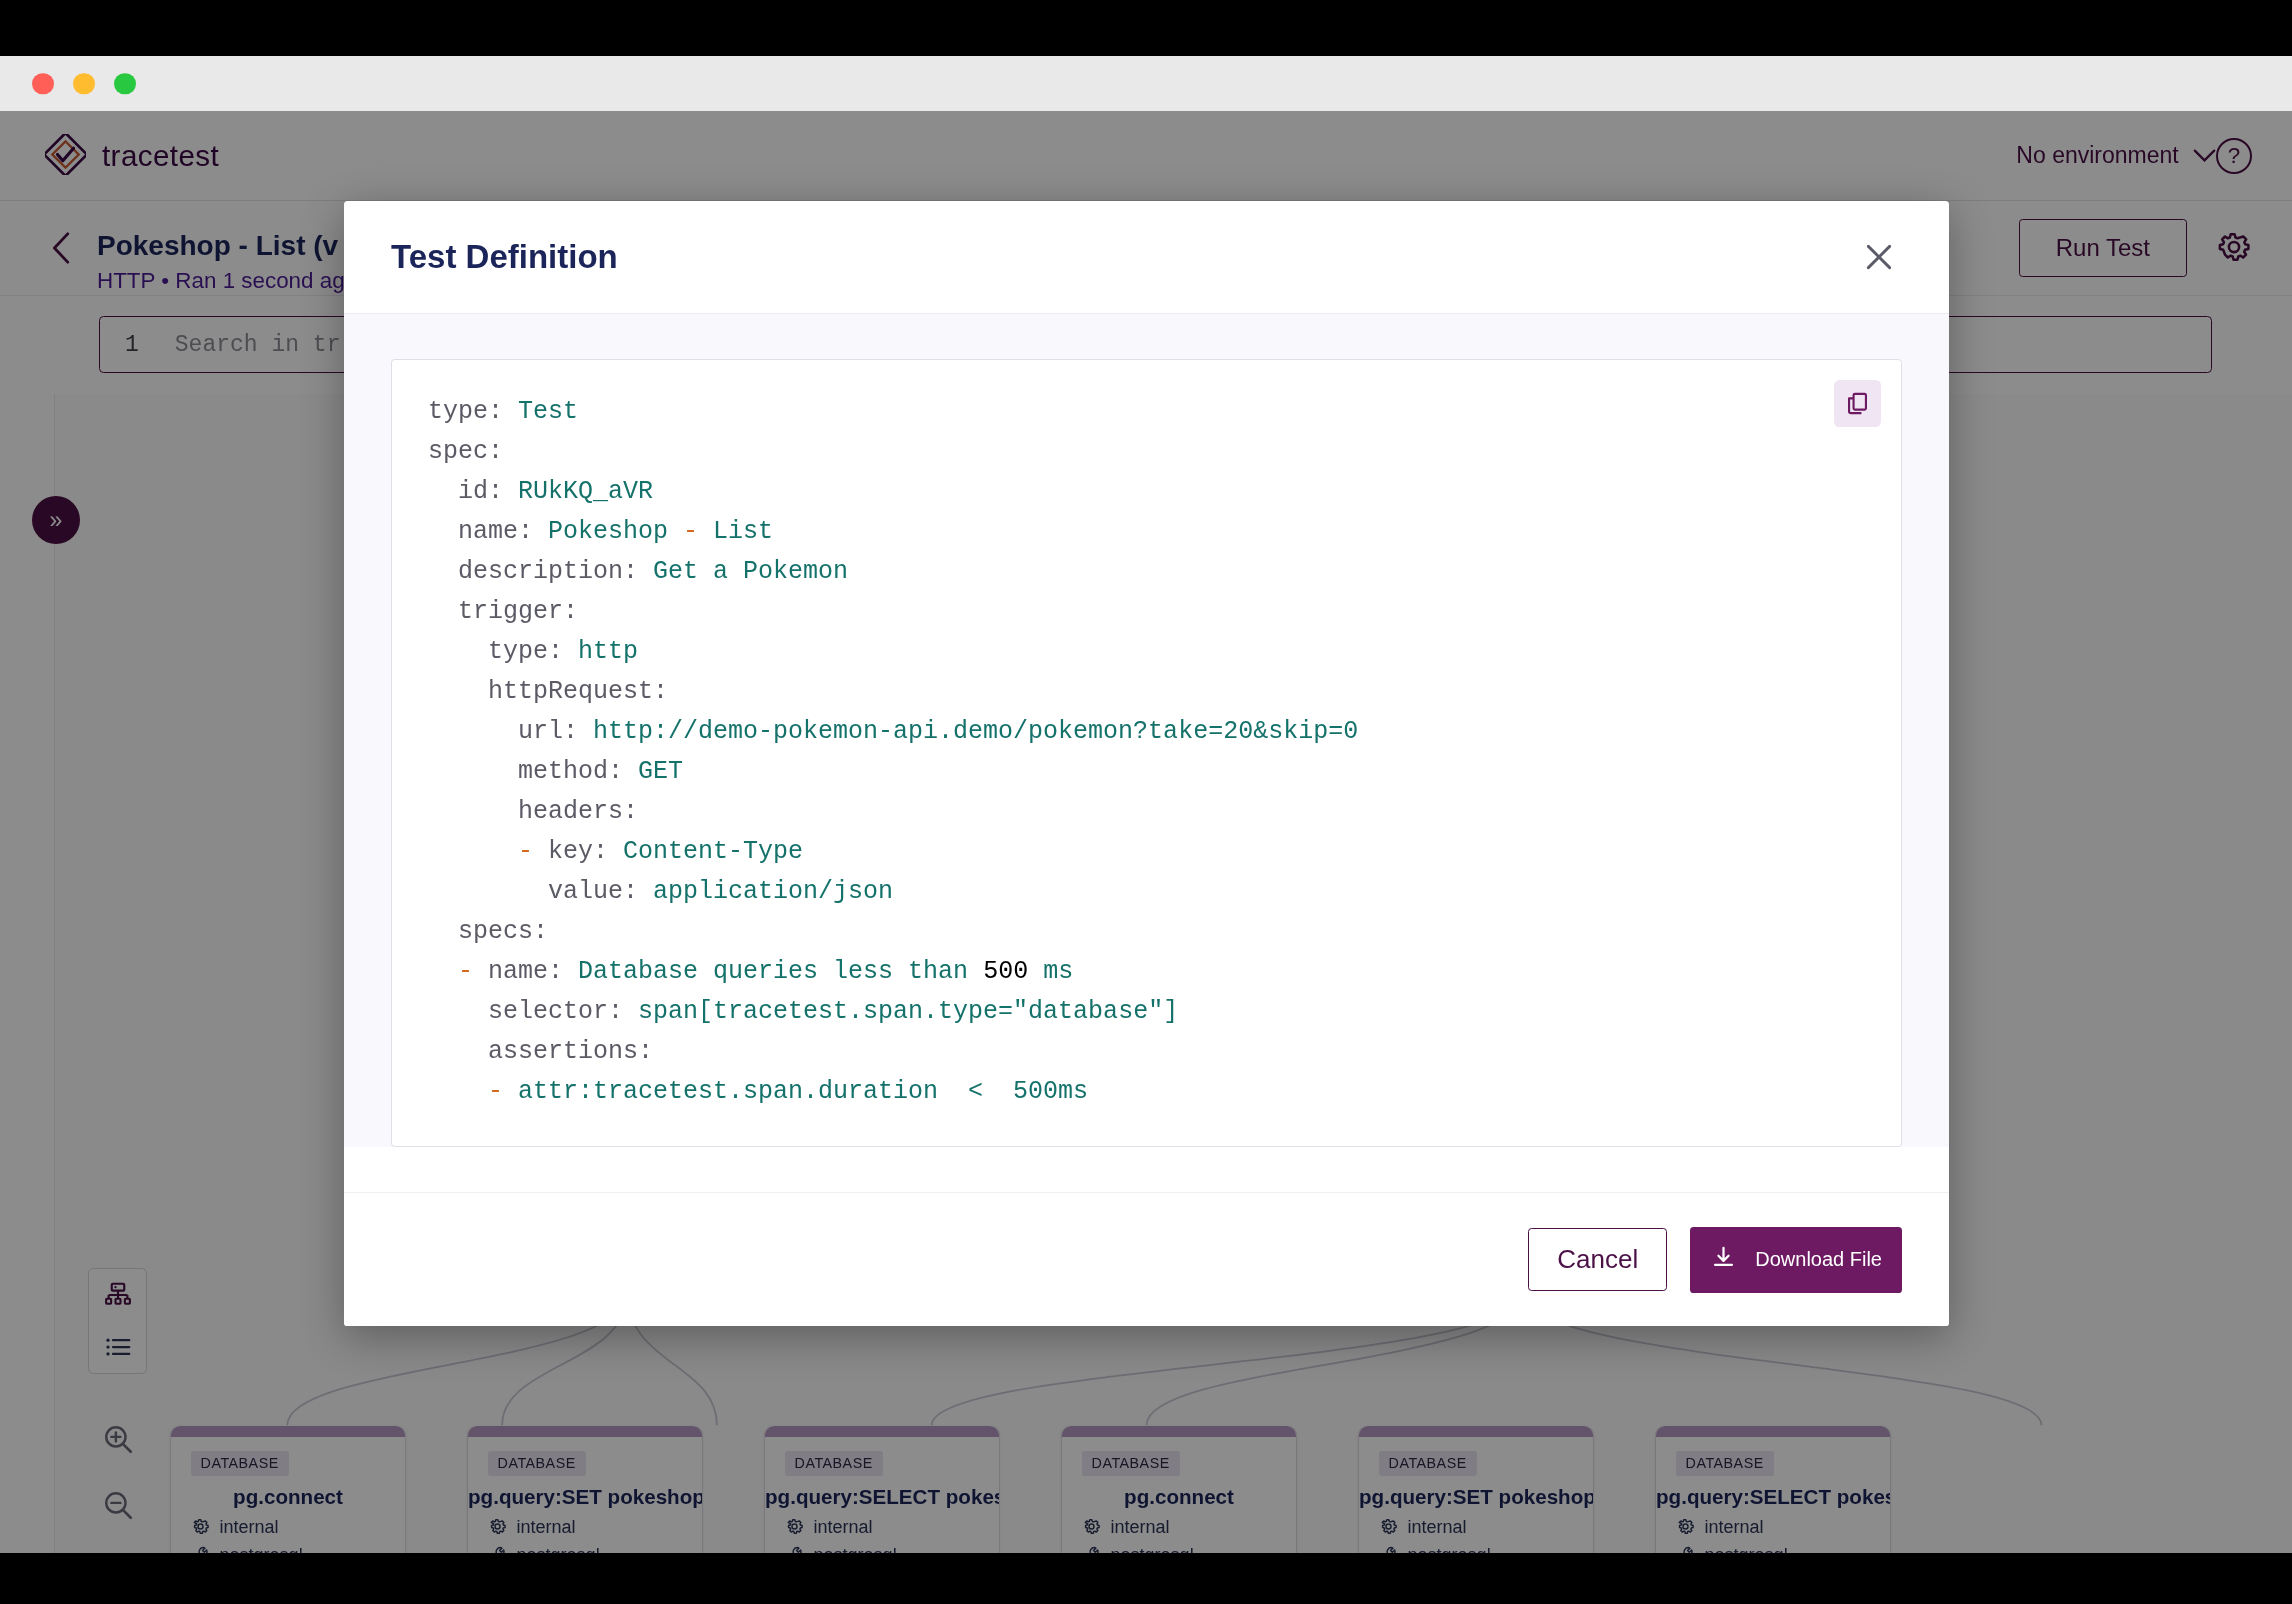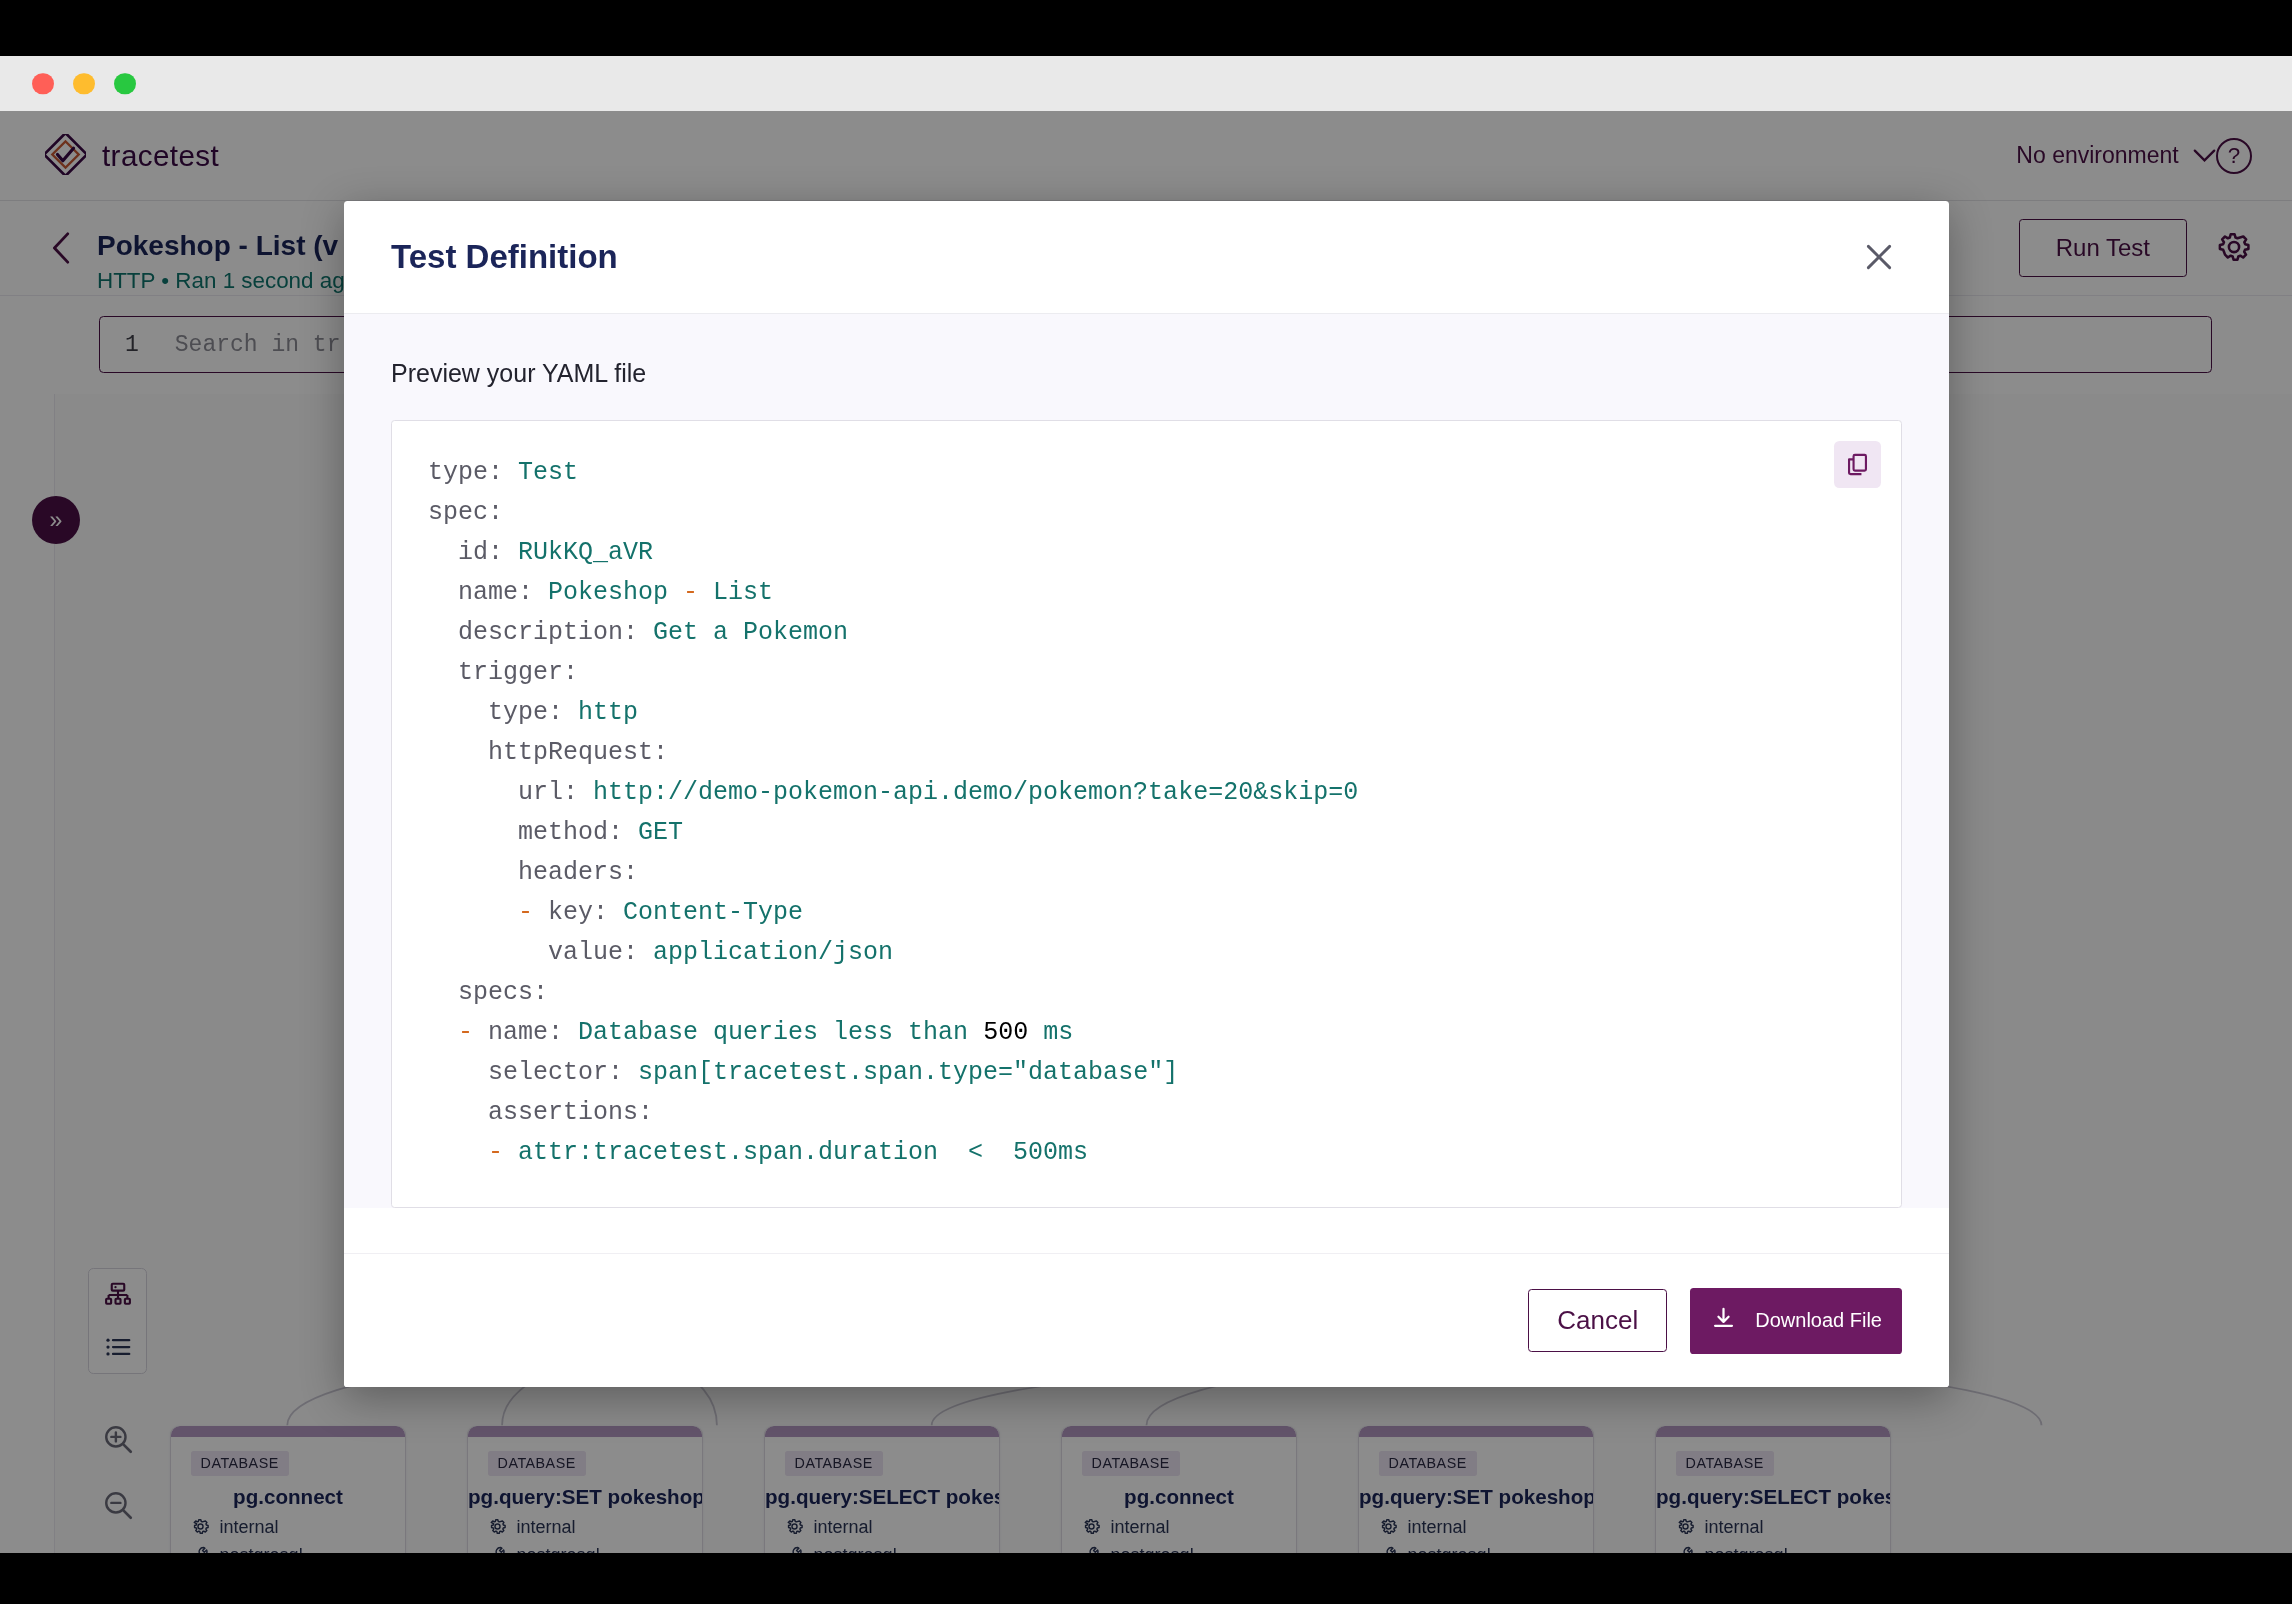--- a/index.html
+++ b/index.html
@@ -121,21 +121,21 @@
   }
   #title-block { margin-left: 18px; margin-top: 28px; }
   #page-title {
     font-size: 28px;
     font-weight: bold;
     color: #1b2559;
     white-space: nowrap;
   }
   #page-subtitle {
     font-size: 22.4px;
-    color: #0f766e;
+    color: #4c1d95;
     margin-top: 5.4px;
     white-space: nowrap;
   }
   #test-header-actions {
     margin-left: auto;
     margin-right: 41px;
     display: flex;
     align-items: center;
     gap: 29px;
   }
@@ -647,21 +647,20 @@
       <div id="modal-header">
         <div id="modal-title">Test Definition</div>
         <div id="modal-close">
           <svg width="34" height="34" viewBox="0 0 24 24">
             <path d="M4.5 4.5 L19.5 19.5 M19.5 4.5 L4.5 19.5" stroke="#5a5a68" stroke-width="2" stroke-linecap="round"></path>
           </svg>
         </div>
       </div>
 
       <div id="modal-body">
-        <div id="preview-label">Preview your YAML file</div>
         <div id="code-card">
           <div id="copy-btn">
             <svg width="27" height="27" viewBox="0 0 24 24">
               <rect x="8.5" y="3.5" width="11" height="14" rx="1.2" fill="none" stroke="#6d1a62" stroke-width="1.9"></rect>
               <path d="M15.5 20.5 H5.8 A1.3 1.3 0 0 1 4.5 19.2 V7.5 H8.5" fill="none" stroke="#6d1a62" stroke-width="1.9" stroke-linejoin="round"></path>
             </svg>
           </div>
           <div id="yaml"><div><span class="y-key">type: </span><span class="y-val">Test</span></div><div><span class="y-key">spec:</span></div><div><span class="y-key">  id: </span><span class="y-val">RUkKQ_aVR</span></div><div><span class="y-key">  name: </span><span class="y-val">Pokeshop </span><span class="y-dash">-</span><span class="y-val"> List</span></div><div><span class="y-key">  description: </span><span class="y-val">Get a Pokemon</span></div><div><span class="y-key">  trigger:</span></div><div><span class="y-key">    type: </span><span class="y-val">http</span></div><div><span class="y-key">    httpRequest:</span></div><div><span class="y-key">      url: </span><span class="y-val">http://demo-pokemon-api.demo/pokemon?take=20&amp;skip=0</span></div><div><span class="y-key">      method: </span><span class="y-val">GET</span></div><div><span class="y-key">      headers:</span></div><div><span class="y-key">      </span><span class="y-dash">-</span><span class="y-key"> key: </span><span class="y-val">Content-Type</span></div><div><span class="y-key">        value: </span><span class="y-val">application/json</span></div><div><span class="y-key">  specs:</span></div><div><span class="y-key">  </span><span class="y-dash">-</span><span class="y-key"> name: </span><span class="y-val">Database queries less than </span><span class="y-num">500</span><span class="y-val"> ms</span></div><div><span class="y-key">    selector: </span><span class="y-val">span[tracetest.span.type="database"]</span></div><div><span class="y-key">    assertions:</span></div><div><span class="y-key">    </span><span class="y-dash">-</span><span class="y-val"> attr:tracetest.span.duration  &lt;  500ms</span></div></div>
         </div>
       </div>

